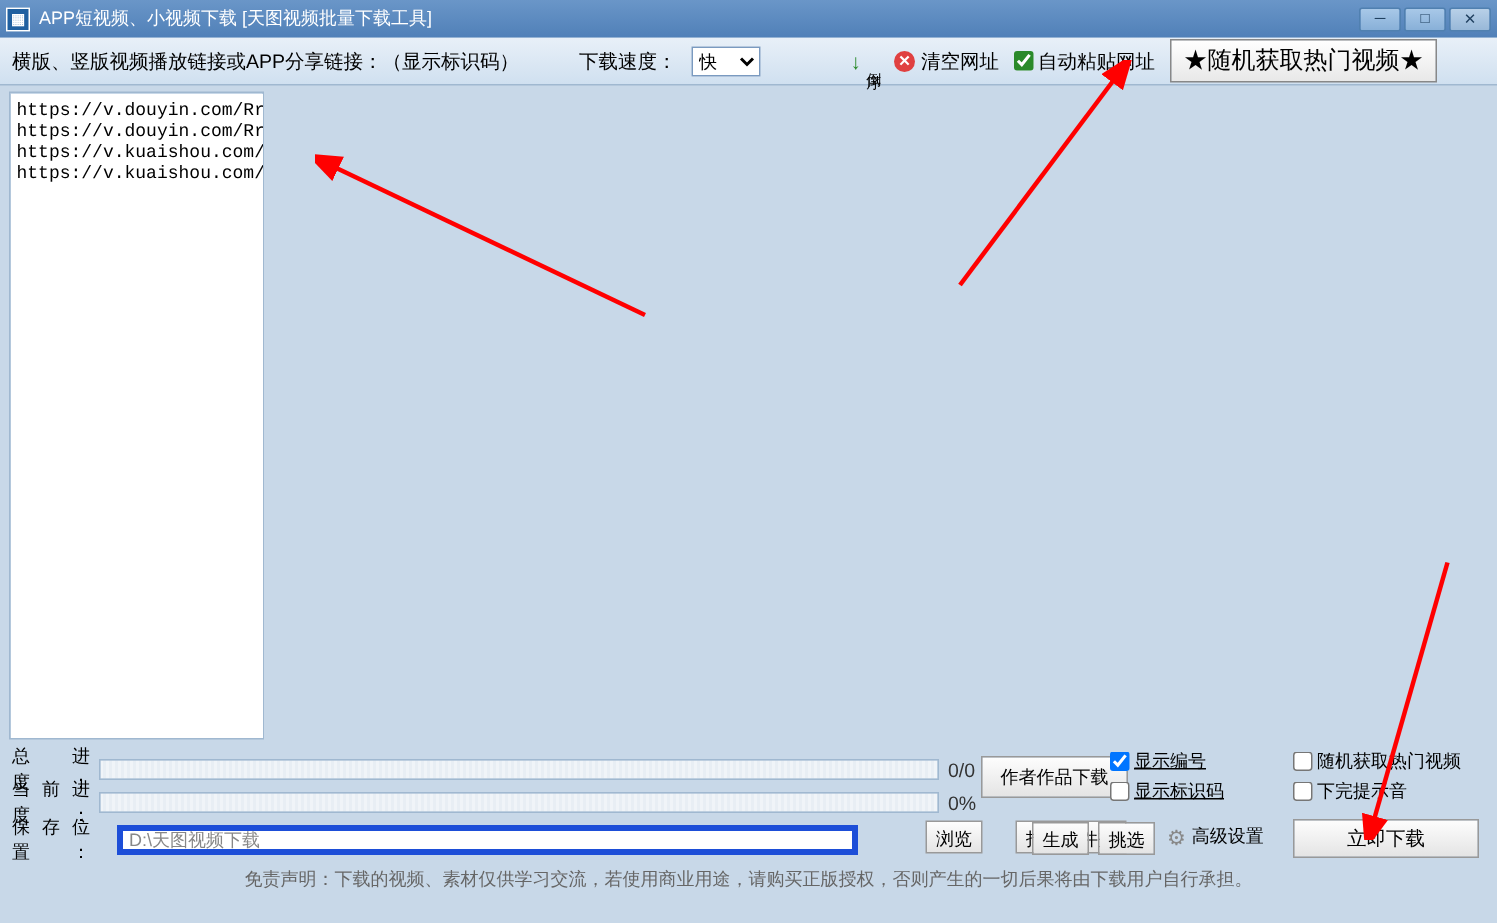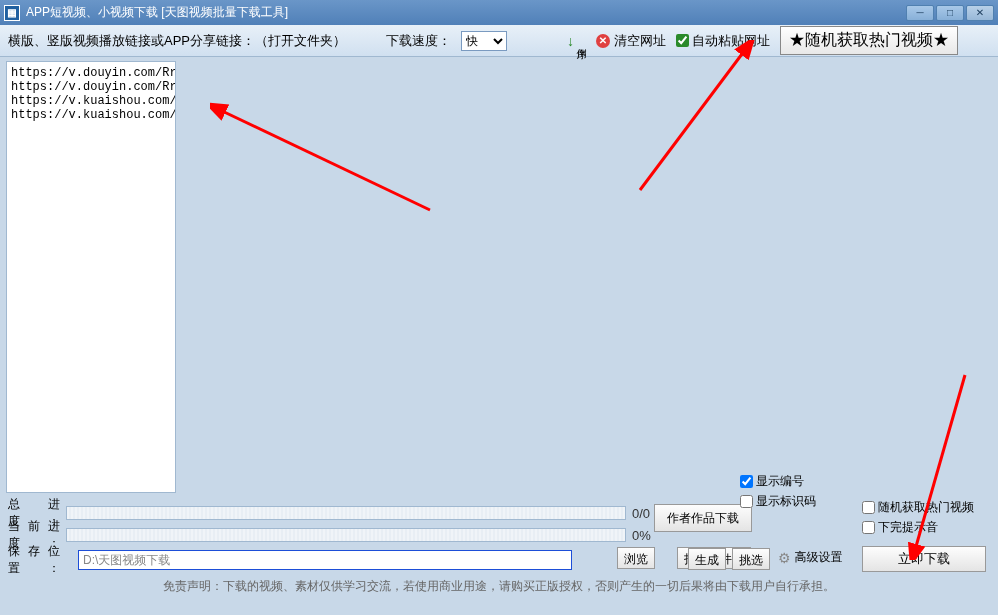--- a/index.html
+++ b/index.html
@@ -119,35 +119,35 @@
       border: 1px solid #a0b8d0;
       background: repeating-linear-gradient(90deg, #f0f4f8 0 2px, #e8eef4 2px 4px);
     }
     .progress-val { width: 30px; font-size: 13px; color: #333; }
     .save-row {
       display: flex; align-items: center;
       height: 28px; gap: 18px;
     }
     .save-input {
       flex: 0 0 494px; height: 20px;
-      border: 1px solid #1d4ed8;
+      border: 4px solid #1d4ed8;
       padding: 0 4px; color: #888;
       font-size: 12px; background: #fff;
     }
     .btn {
       border: 1px solid #999;
       background: linear-gradient(#fdfdfd, #e4e4e4);
       padding: 3px 10px;
       font-size: 12px; cursor: pointer;
       font-family: inherit;
       height: 22px;
     }
     .btn-sm { padding: 3px 6px; }
     .checks-col {
-      position: absolute; top: 471px; left: 740px;
+      position: absolute; top: 497px; left: 740px; text-decoration: underline;
     }
     .checks-col2 {
       position: absolute; top: 497px; left: 862px;
     }
     .checks-col label, .checks-col2 label {
       display: flex; align-items: center; gap: 3px;
       height: 20px; font-size: 12px;
     }
     .adv-link {
       position: absolute; top: 549px; left: 778px;
@@ -184,21 +184,21 @@
   <div class="titlebar-icon">▦</div>
   <span>APP短视频、小视频下载 [天图视频批量下载工具]</span>
   <div class="win-controls">
     <div class="win-btn">─</div>
     <div class="win-btn">□</div>
     <div class="win-btn close">✕</div>
   </div>
 </div>
 
 <div class="toolbar">
-  <span class="toolbar-label">横版、竖版视频播放链接或APP分享链接：（打开文件夹）</span>
+  <span class="toolbar-label">横版、竖版视频播放链接或APP分享链接：（显示标识码）</span>
   <span class="spacer"></span>
   <span>下载速度：</span>
   <select class="speed-select">
     <option>快</option>
   </select>
   <span style="flex:0 0 40px"></span>
   <span class="sort-link">
     <span class="sort-arrow">↓</span>
     <span style="writing-mode:vertical-rl;font-size:10px;line-height:10px">倒序</span>
   </span>

